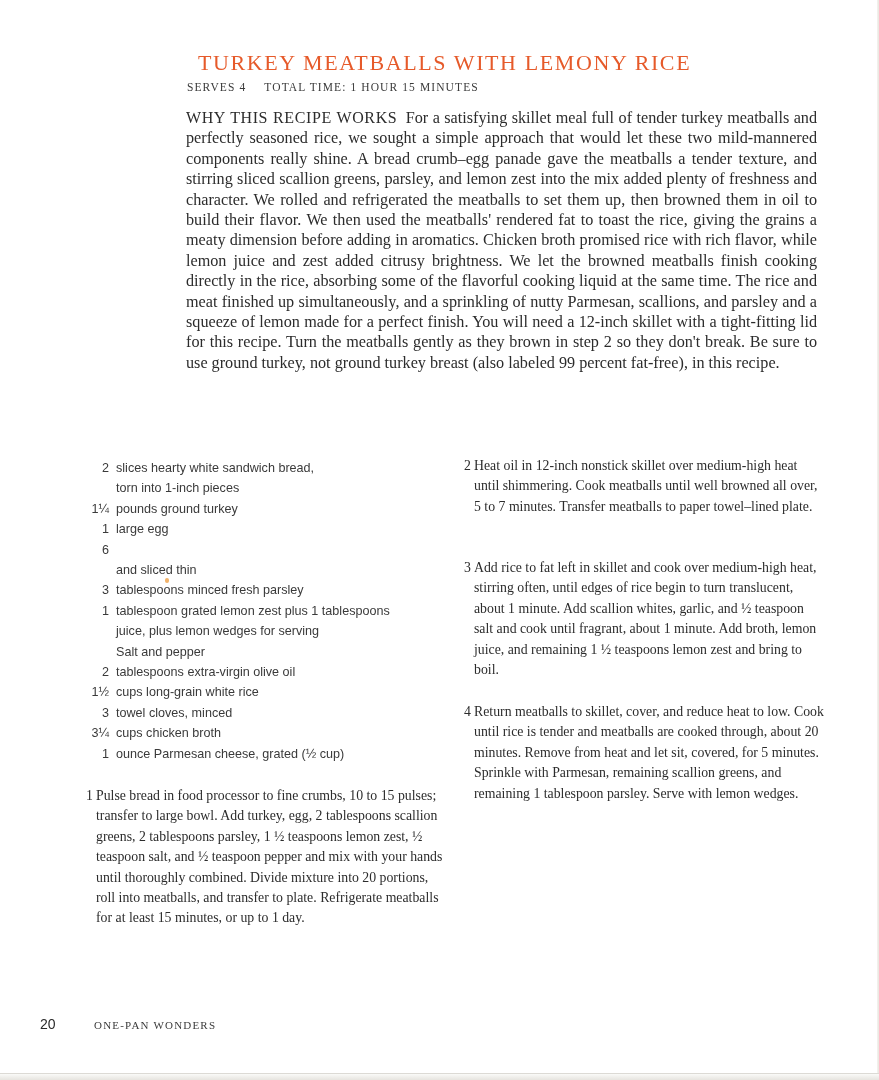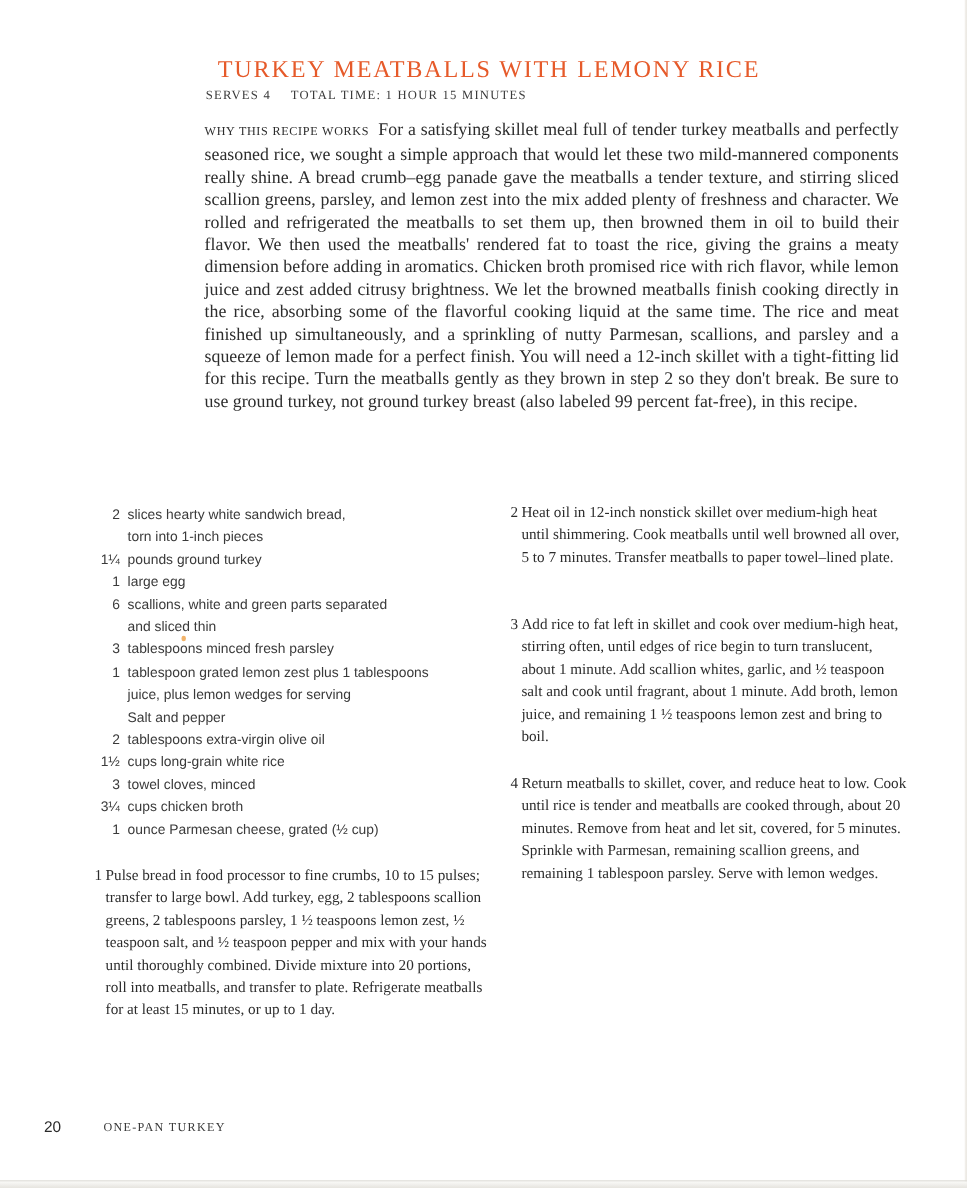--- a/index.html
+++ b/index.html
@@ -61,21 +61,21 @@
       left: 186px;
       top: 108px;
       width: 631px;
       margin: 0;
       font-size: 16.2px;
       line-height: 20.4px;
       text-align: justify;
       color: #2c2c2c;
     }
     .intro .lead {
-      font-size: 11px;
+      font-size: 16px;
       letter-spacing: 0.6px;
       margin-right: 4px;
     }
     .ingredients {
       position: absolute;
       left: 80px;
       top: 458px;
       width: 360px;
       margin: 0;
       padding: 0;
@@ -173,21 +173,20 @@
   <li>
       <span class="qty">1¼</span>
       <span class="desc">pounds ground turkey</span>
     </li>
   <li>
       <span class="qty">1</span>
       <span class="desc">large egg</span>
     </li>
   <li>
       <span class="qty">6</span>
-      <span class="desc">scallions, white and green parts separated</span>
     </li>
   <li>
       <span class="qty"></span>
       <span class="desc">and sliced thin</span>
     </li>
   <li>
       <span class="qty">3</span>
       <span class="desc">tablespoons minced fresh parsley</span>
     </li>
   <li>
@@ -237,13 +236,13 @@
 <p class="step step-3">
   <span class="num">3</span>
   <span class="txt">Add rice to fat left in skillet and cook over medium-high heat, stirring often, until edges of rice begin to turn translucent, about 1 minute. Add scallion whites, garlic, and ½ teaspoon salt and cook until fragrant, about 1 minute. Add broth, lemon juice, and remaining 1 ½ teaspoons lemon zest and bring to boil.</span>
 </p>
 <p class="step step-4">
   <span class="num">4</span>
   <span class="txt">Return meatballs to skillet, cover, and reduce heat to low. Cook until rice is tender and meatballs are cooked through, about 20 minutes. Remove from heat and let sit, covered, for 5 minutes. Sprinkle with Parmesan, remaining scallion greens, and remaining 1 tablespoon parsley. Serve with lemon wedges.</span>
 </p>
 
 <div class="footer-page">20</div>
-<div class="footer-section">ONE-PAN TURKEY</div>
+<div class="footer-section">ONE-PAN WONDERS</div>
 
 </body></html>

